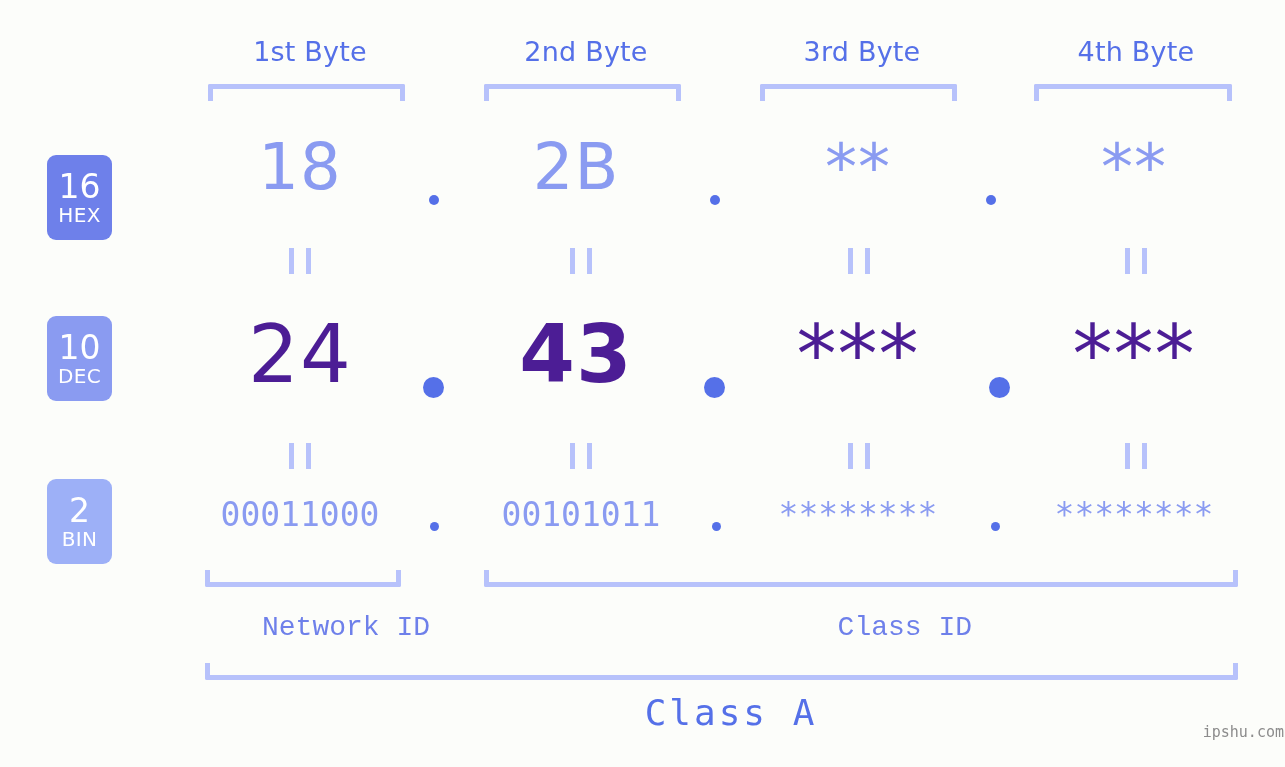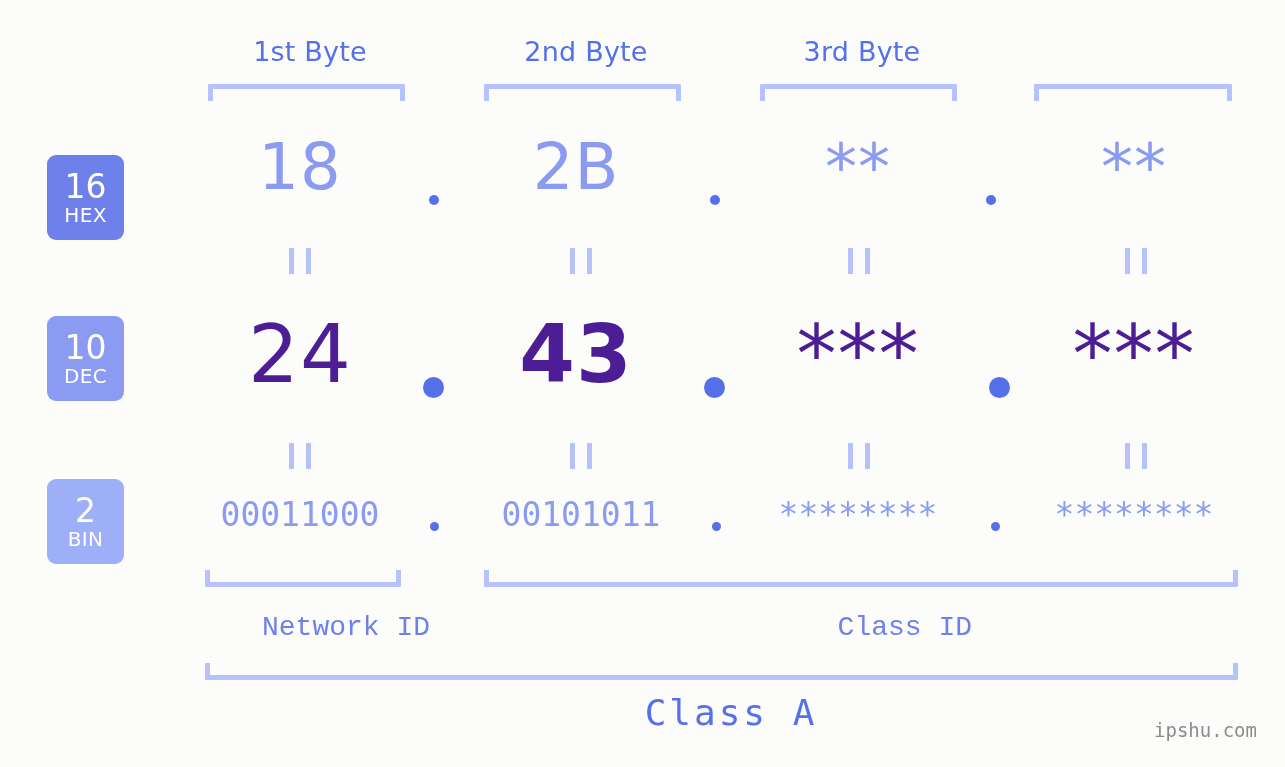--- a/index.html
+++ b/index.html
@@ -52,21 +52,21 @@
     border: 5px solid #b7c2fb;
     border-top: none;
     box-sizing: border-box;
     border-radius: 0 0 2px 2px;
   }
 
   
   .badge {
     position: absolute;
     left: 47px;
-    width: 77px;
+    width: 65px;
     border-radius: 9px;
     display: flex;
     flex-direction: column;
     align-items: center;
     justify-content: center;
     color: #ffffff;
     font-family: "DejaVu Sans", sans-serif;
     box-sizing: border-box;
   }
   .badge .num {
@@ -155,36 +155,37 @@
     position: absolute;
     text-align: center;
     font-size: 36px;
     color: #5570e8;
     font-family: "DejaVu Sans Mono", monospace;
     letter-spacing: 3px;
     white-space: nowrap;
   }
   #watermark {
     position: absolute;
-    right: 28px;
+    right: 1px;
     bottom: 26px;
-    font-size: 19px;
+    font-size: 15px;
     color: #8c8c8c;
     font-family: "DejaVu Sans Mono", monospace;
     white-space: nowrap;
   }
 </style>
 </head>
 <body>
 
 <div class="stage">
 
   <div class="byte-head" style="left:186px; width:248px;">1st Byte</div>
   <div class="byte-head" style="left:462px; width:248px;">2nd Byte</div>
   <div class="byte-head" style="left:738px; width:248px;">3rd Byte</div>
+  <div class="byte-head" style="left:1012px; width:248px;">4th Byte</div>
 
   <div class="bracket-top" style="left:208px; top:84px; width:197px;"></div>
   <div class="bracket-top" style="left:484px; top:84px; width:197px;"></div>
   <div class="bracket-top" style="left:760px; top:84px; width:197px;"></div>
   <div class="bracket-top" style="left:1034px; top:84px; width:198px;"></div>
 
   <div class="badge" id="badge-hex">
     <span class="num">16</span>
     <span class="abbr">HEX</span>
   </div>

